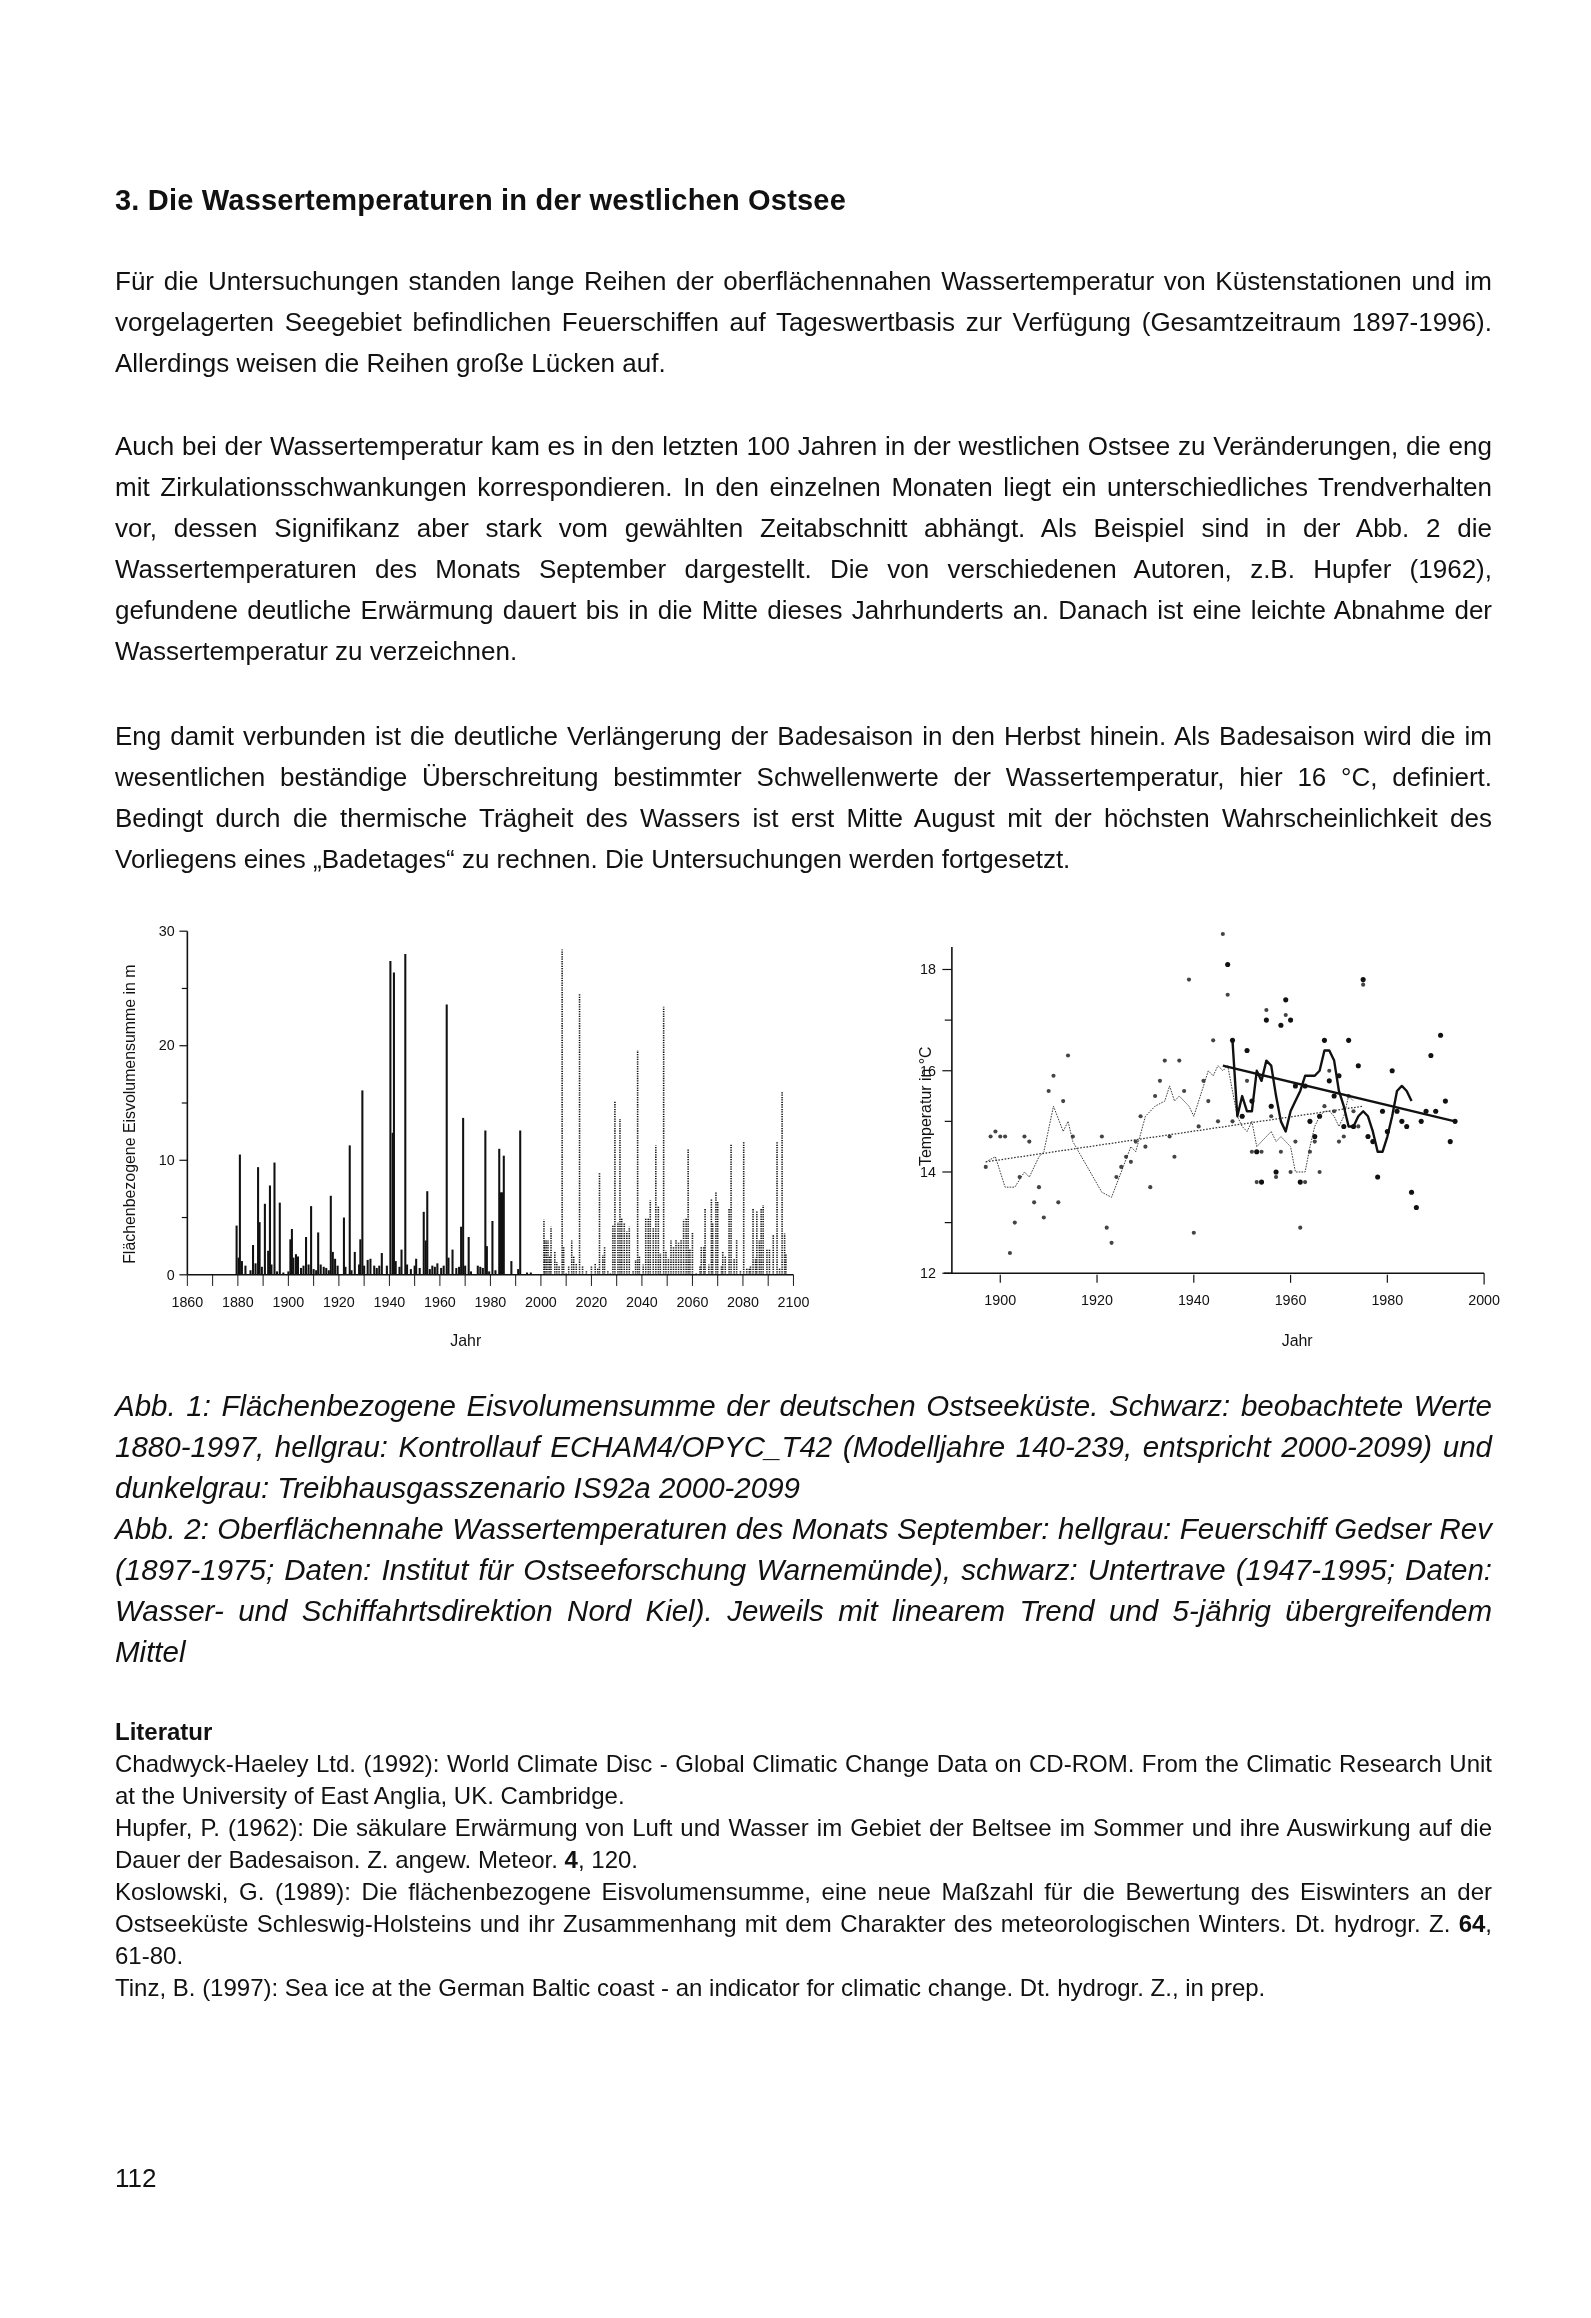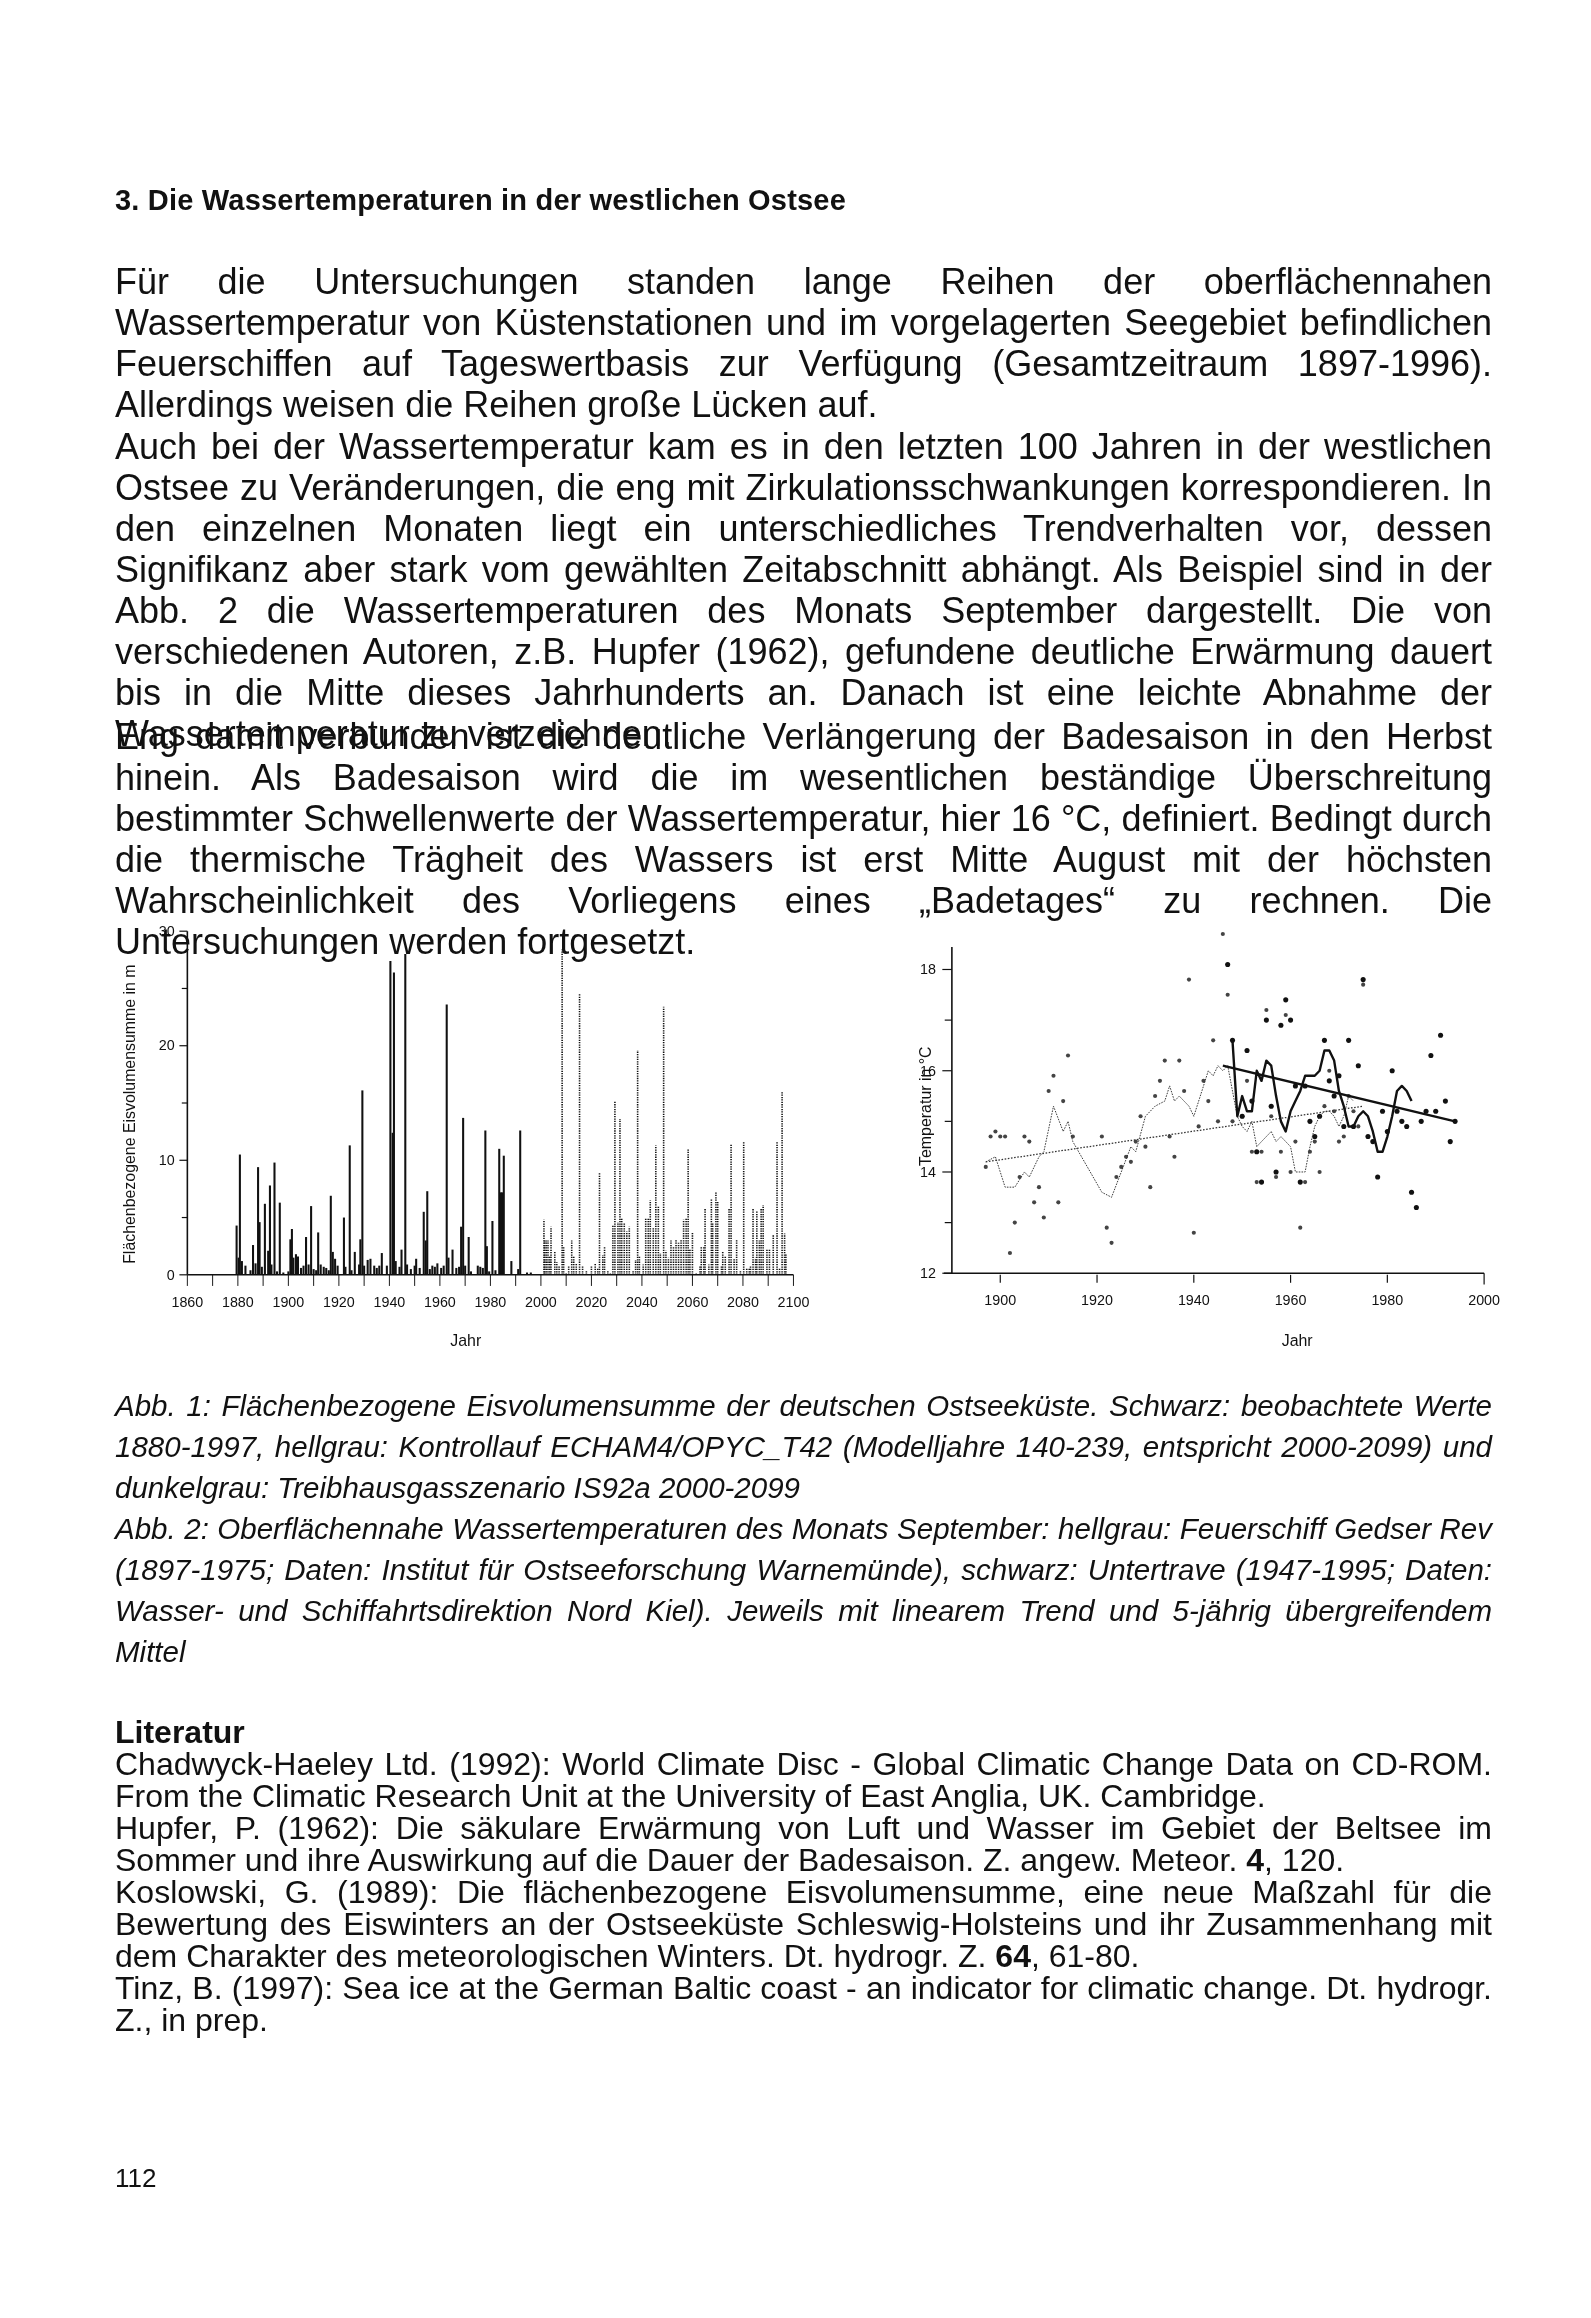--- a/index.html
+++ b/index.html
@@ -1,34 +1,34 @@
 <!DOCTYPE html>
 <html style="font-size:12.7px"><head>
 <meta charset="utf-8">
 <style>
   html, body { margin: 0; padding: 0; background: #ffffff; }
   body { width: 1592px; height: 2319px; position: relative; overflow: hidden;
          font-family: "Liberation Sans", "DejaVu Sans", sans-serif; color: #111; }
   .page { position: absolute; left: 0; top: 0; width: 1592px; height: 2319px; margin-top: 41px; }
   .heading { position: absolute; left: 115px; top: 143px; font-size: 29px; font-weight: bold;
              letter-spacing: 0.2px; }
-  .body-text { position: absolute; left: 115px; width: 1377px; font-size: 36px; line-height: 41px;
+  .body-text { position: absolute; left: 115px; width: 1377px; font-size: 26px; line-height: 41px;
                text-align: justify; }
   .body-text p { margin: 0; }
   .para1 { top: 220px; }
   .para2 { top: 385px; }
   .para3 { top: 675px; }
   .figs { position: absolute; left: 111px; top: 874px; width: 1393px; height: 446px; }
   .fig { position: absolute; top: 0; }
   .fig svg { display: block; overflow: visible; }
   .fig text { font-family: "Liberation Sans", "DejaVu Sans", sans-serif; fill: #111; }
   .captions { position: absolute; left: 115px; top: 1344px; width: 1377px; font-size: 29.5px;
               line-height: 41px; font-style: italic; text-align: justify; }
   .captions p { margin: 0; }
-  .refs { position: absolute; left: 115px; top: 1675px; width: 1377px; font-size: 32px;
+  .refs { position: absolute; left: 115px; top: 1675px; width: 1377px; font-size: 24px;
           line-height: 32px; }
   .refs .ref-title { font-weight: bold; margin-bottom: 0; }
   .refs p { margin: 0; text-align: justify; }
   .refs b { font-weight: bold; }
   .page-number { position: absolute; left: 115px; top: 2122px; font-size: 26px; }
 </style>
 </head>
 <body>
 
 <div class="page">

